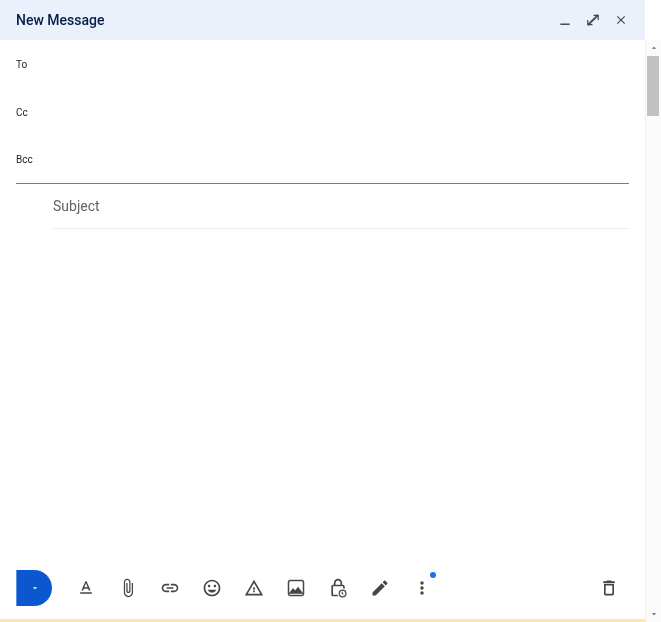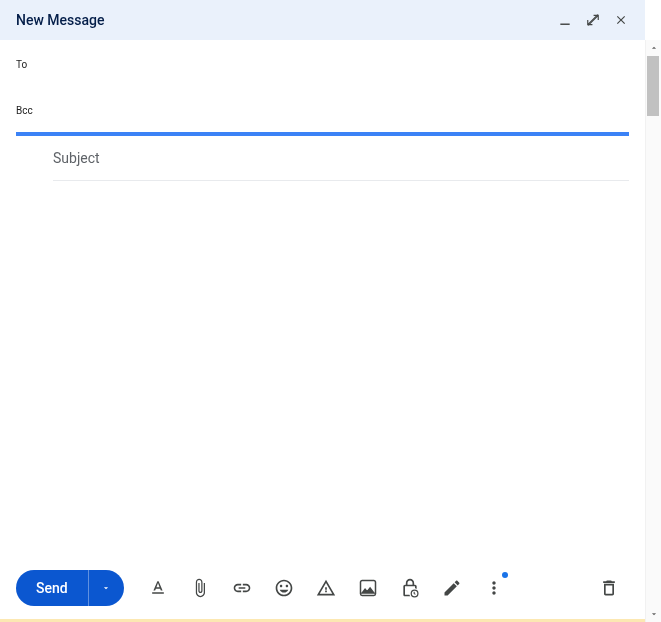--- a/index.html
+++ b/index.html
@@ -51,21 +51,21 @@
       flex: 1;
       display: flex;
       flex-direction: column;
       padding: 0 16px;
       overflow: hidden;
     }
     .field-row {
       display: flex;
       align-items: center;
       min-height: 48px;
-      border-bottom: 4px solid #3b82f6;
+      border-bottom: 1px solid #3b82f6;
     }
     .field-row.no-border { border-bottom: none; }
     .field-label {
       font-size: 10px;
       color: #222222;
       padding: 0 0;
     }
     .subject-row {
       border-bottom: 1px solid #e8eaed;
       margin-left: 37px;
@@ -208,32 +208,34 @@
             <path d="M19 6.41L17.59 5 12 10.59 6.41 5 5 6.41 10.59 12 5 17.59 6.41 19 12 13.41 17.59 19 19 17.59 13.41 12z"></path>
           </svg>
       </div>
     </div>
   </div>
 
   <div class="content">
     <div class="field-row no-border">
       <span class="field-label">To</span>
     </div>
+    <div class="field-row no-border">
+      <span class="field-label">Cc</span>
+    </div>
     <div class="field-row">
       <span class="field-label">Bcc</span>
     </div>
     <div class="subject-row">
       <input class="subject-input" type="text" placeholder="Subject" style="">
     </div>
     <div class="body-area" contenteditable="true" style=""></div>
   </div>
 
   <div class="footer">
     <div class="send-group">
-      <button class="send-btn">Send</button>
       <button class="send-more">
         <svg viewBox="0 0 24 24">
             <path d="M7 10l5 5 5-5z"></path>
           </svg>
       </button>
     </div>
     <div class="tool-icon">
       <svg viewBox="0 0 24 24">
           <path d="M5 17v2h14v-2H5zm4.5-4.2h5l.9 2.2h2.1L12.75 4h-1.5L6.5 15h2.1l.9-2.2zm2.5-6.82L13.87 11h-3.74L12 5.98z"></path>
         </svg>

